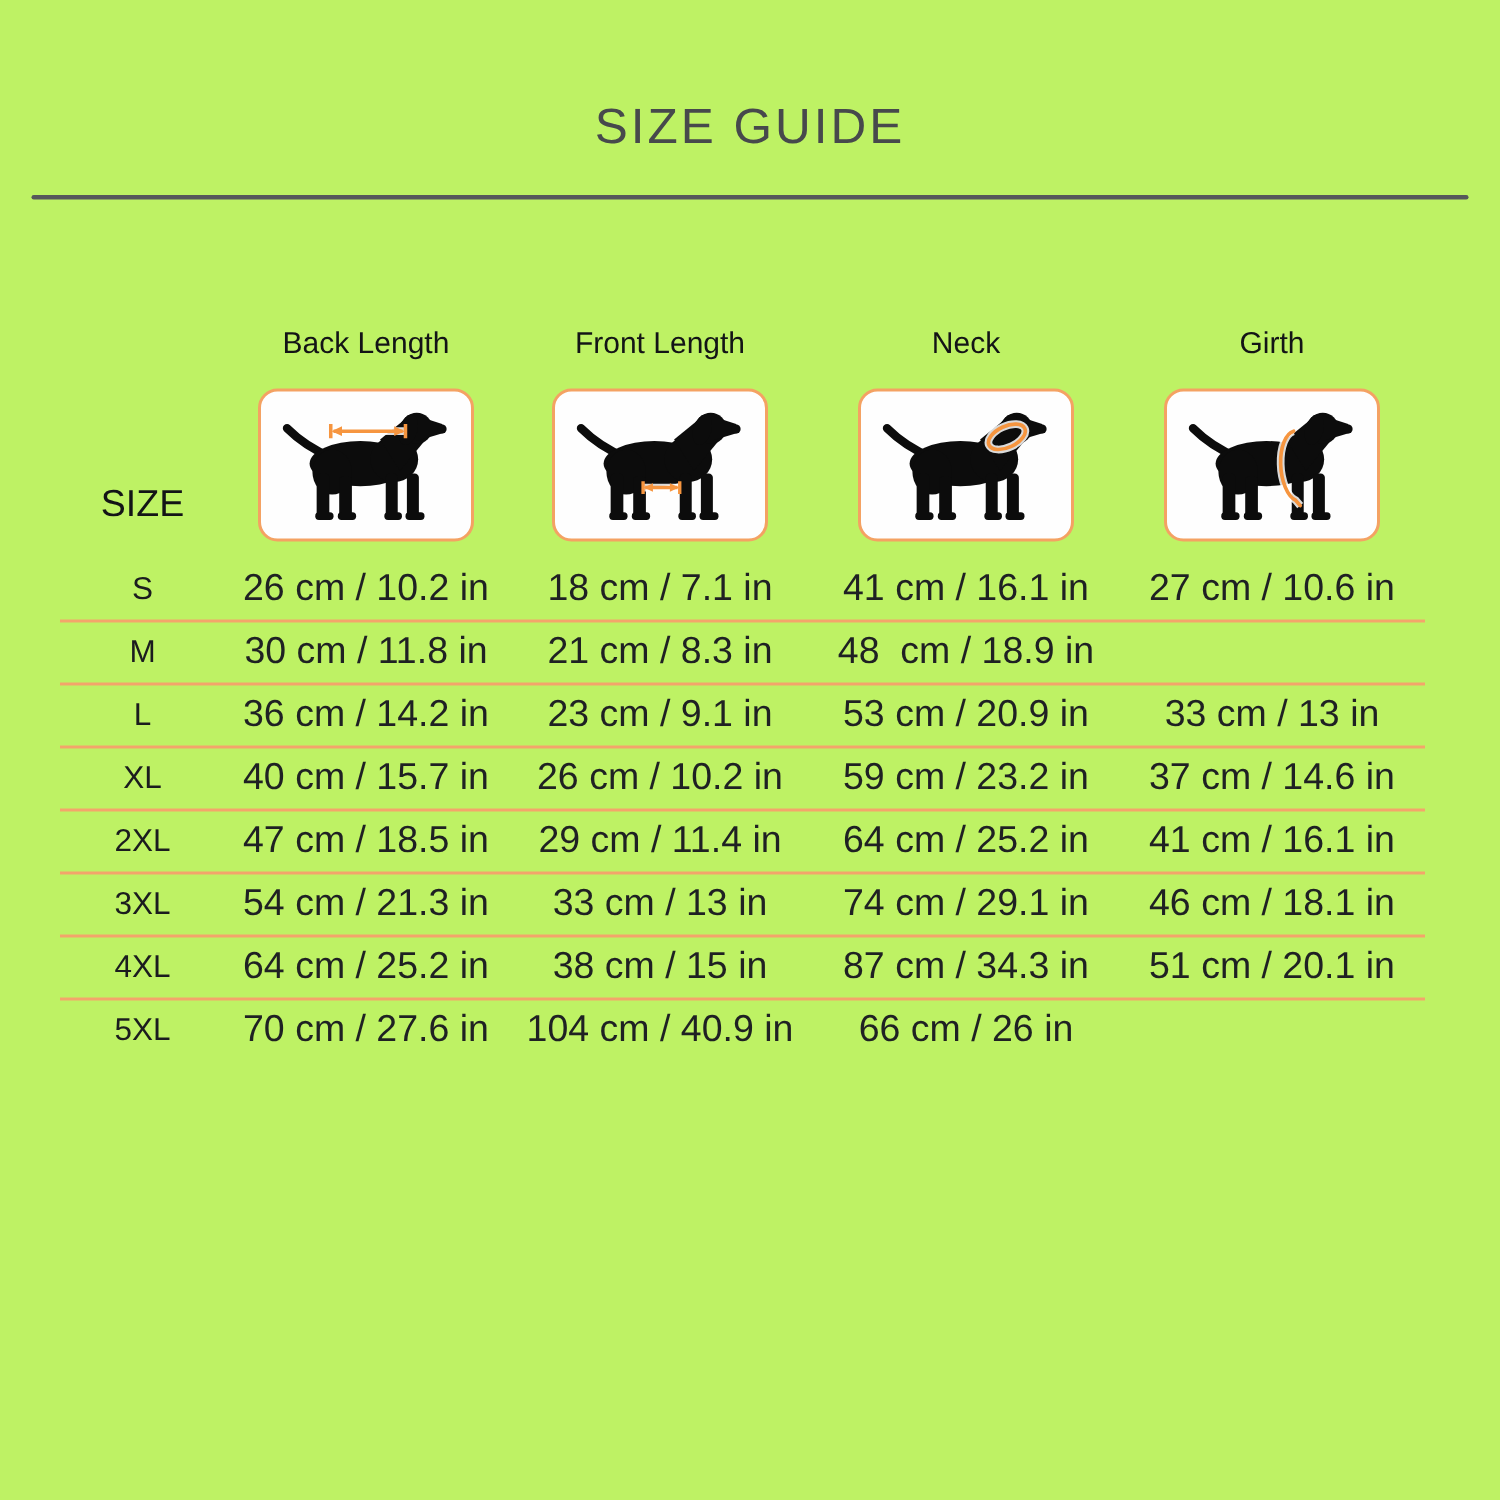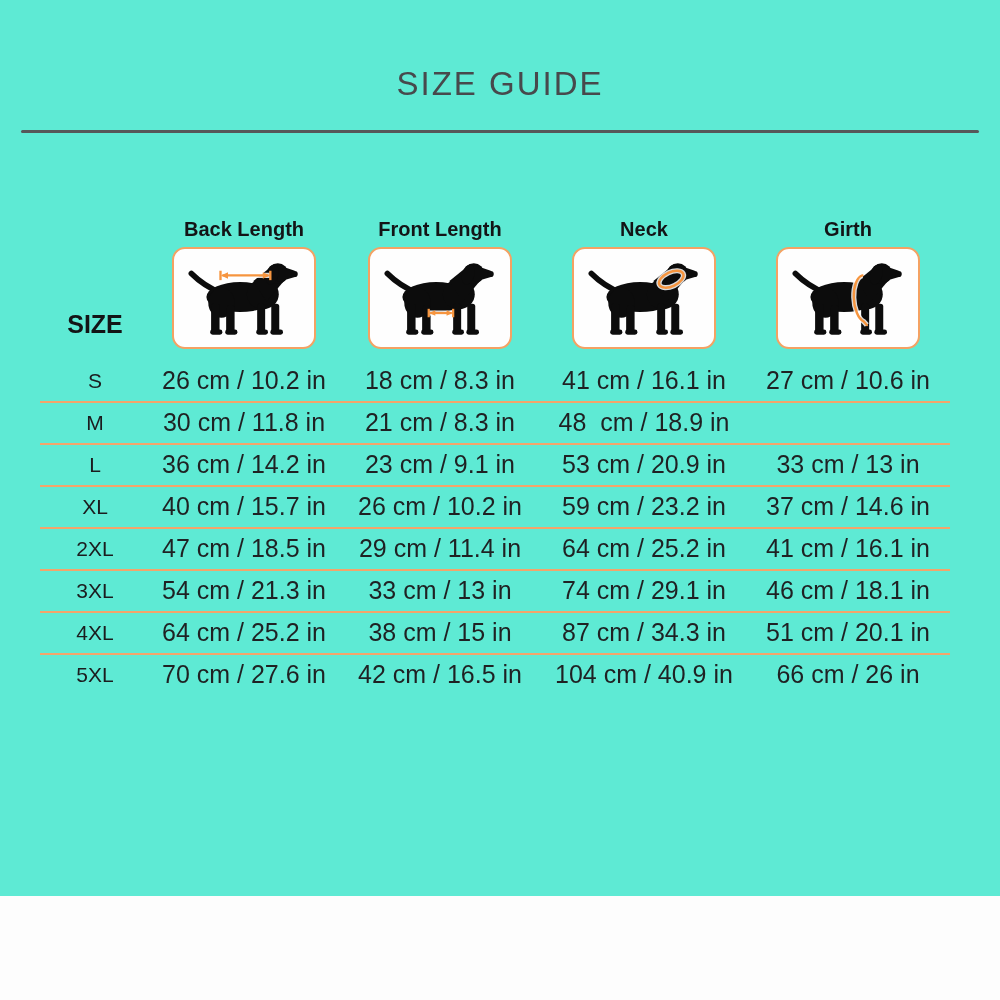--- a/index.html
+++ b/index.html
@@ -4,23 +4,23 @@
 <style>
   html, body {
     margin: 0;
     padding: 0;
     background: #fdfdfd;
     font-family: "Liberation Sans", "DejaVu Sans", sans-serif;
   }
   .page {
     position: relative;
     width: 1000px;
-    height: 896px;
+    height: 1000px;
     overflow: hidden;
-    background: #5eead4;
+    background: #bef264;
   }
   .page-title {
     margin: 0;
     padding-top: 66px;
     text-align: center;
     font-size: 33px;
     font-weight: 400;
     letter-spacing: 2px;
     color: #47494c;
     line-height: 1.1;
@@ -39,29 +39,29 @@
   .grid-row {
     display: grid;
     grid-template-columns: 110px 188px 204px 204px 204px;
   }
   .size-head-cell {
     display: flex;
     align-items: flex-end;
     justify-content: center;
     padding-bottom: 10px;
     font-size: 25px;
-    font-weight: 700;
+    font-weight: 400;
     color: #131416;
   }
   .col-head { text-align: center; }
   .col-label {
     font-size: 20px;
-    font-weight: 700;
+    font-weight: 400;
     color: #131416;
-    margin-bottom: 6px;
+    margin-bottom: 18px;
     line-height: 24px;
   }
   .dog-box {
     width: 140px;
     height: 98px;
     margin: 0 auto;
     border: 2px solid #f4a263;
     border-radius: 13px;
     background: #fefefe;
     display: flex;
@@ -179,21 +179,21 @@
             <path d="M87 26 A12 25 0 0 0 85 75 L88 79" fill="none" stroke="#f6953f" stroke-width="2.6" stroke-linecap="round" transform="rotate(-4 86 50)"></path>
           </svg>
         </div>
       </div>
     </div>
 
     <div class="rows" id="rows">
         <div class="grid-row row">
           <div class="cell size-cell">S</div>
           <div class="cell">26 cm / 10.2 in</div>
-          <div class="cell">18 cm / 8.3 in</div>
+          <div class="cell">18 cm / 7.1 in</div>
           <div class="cell">41 cm / 16.1 in</div>
           <div class="cell">27 cm / 10.6 in</div>
         </div>
         <div class="grid-row row">
           <div class="cell size-cell">M</div>
           <div class="cell">30 cm / 11.8 in</div>
           <div class="cell">21 cm / 8.3 in</div>
           <div class="cell">48  cm / 18.9 in</div>
         </div>
         <div class="grid-row row">
@@ -227,20 +227,19 @@
         <div class="grid-row row">
           <div class="cell size-cell">4XL</div>
           <div class="cell">64 cm / 25.2 in</div>
           <div class="cell">38 cm / 15 in</div>
           <div class="cell">87 cm / 34.3 in</div>
           <div class="cell">51 cm / 20.1 in</div>
         </div>
         <div class="grid-row row">
           <div class="cell size-cell">5XL</div>
           <div class="cell">70 cm / 27.6 in</div>
-          <div class="cell">42 cm / 16.5 in</div>
           <div class="cell">104 cm / 40.9 in</div>
           <div class="cell">66 cm / 26 in</div>
         </div>
       </div>
 
   </div>
 </div>
 
 </body></html>

